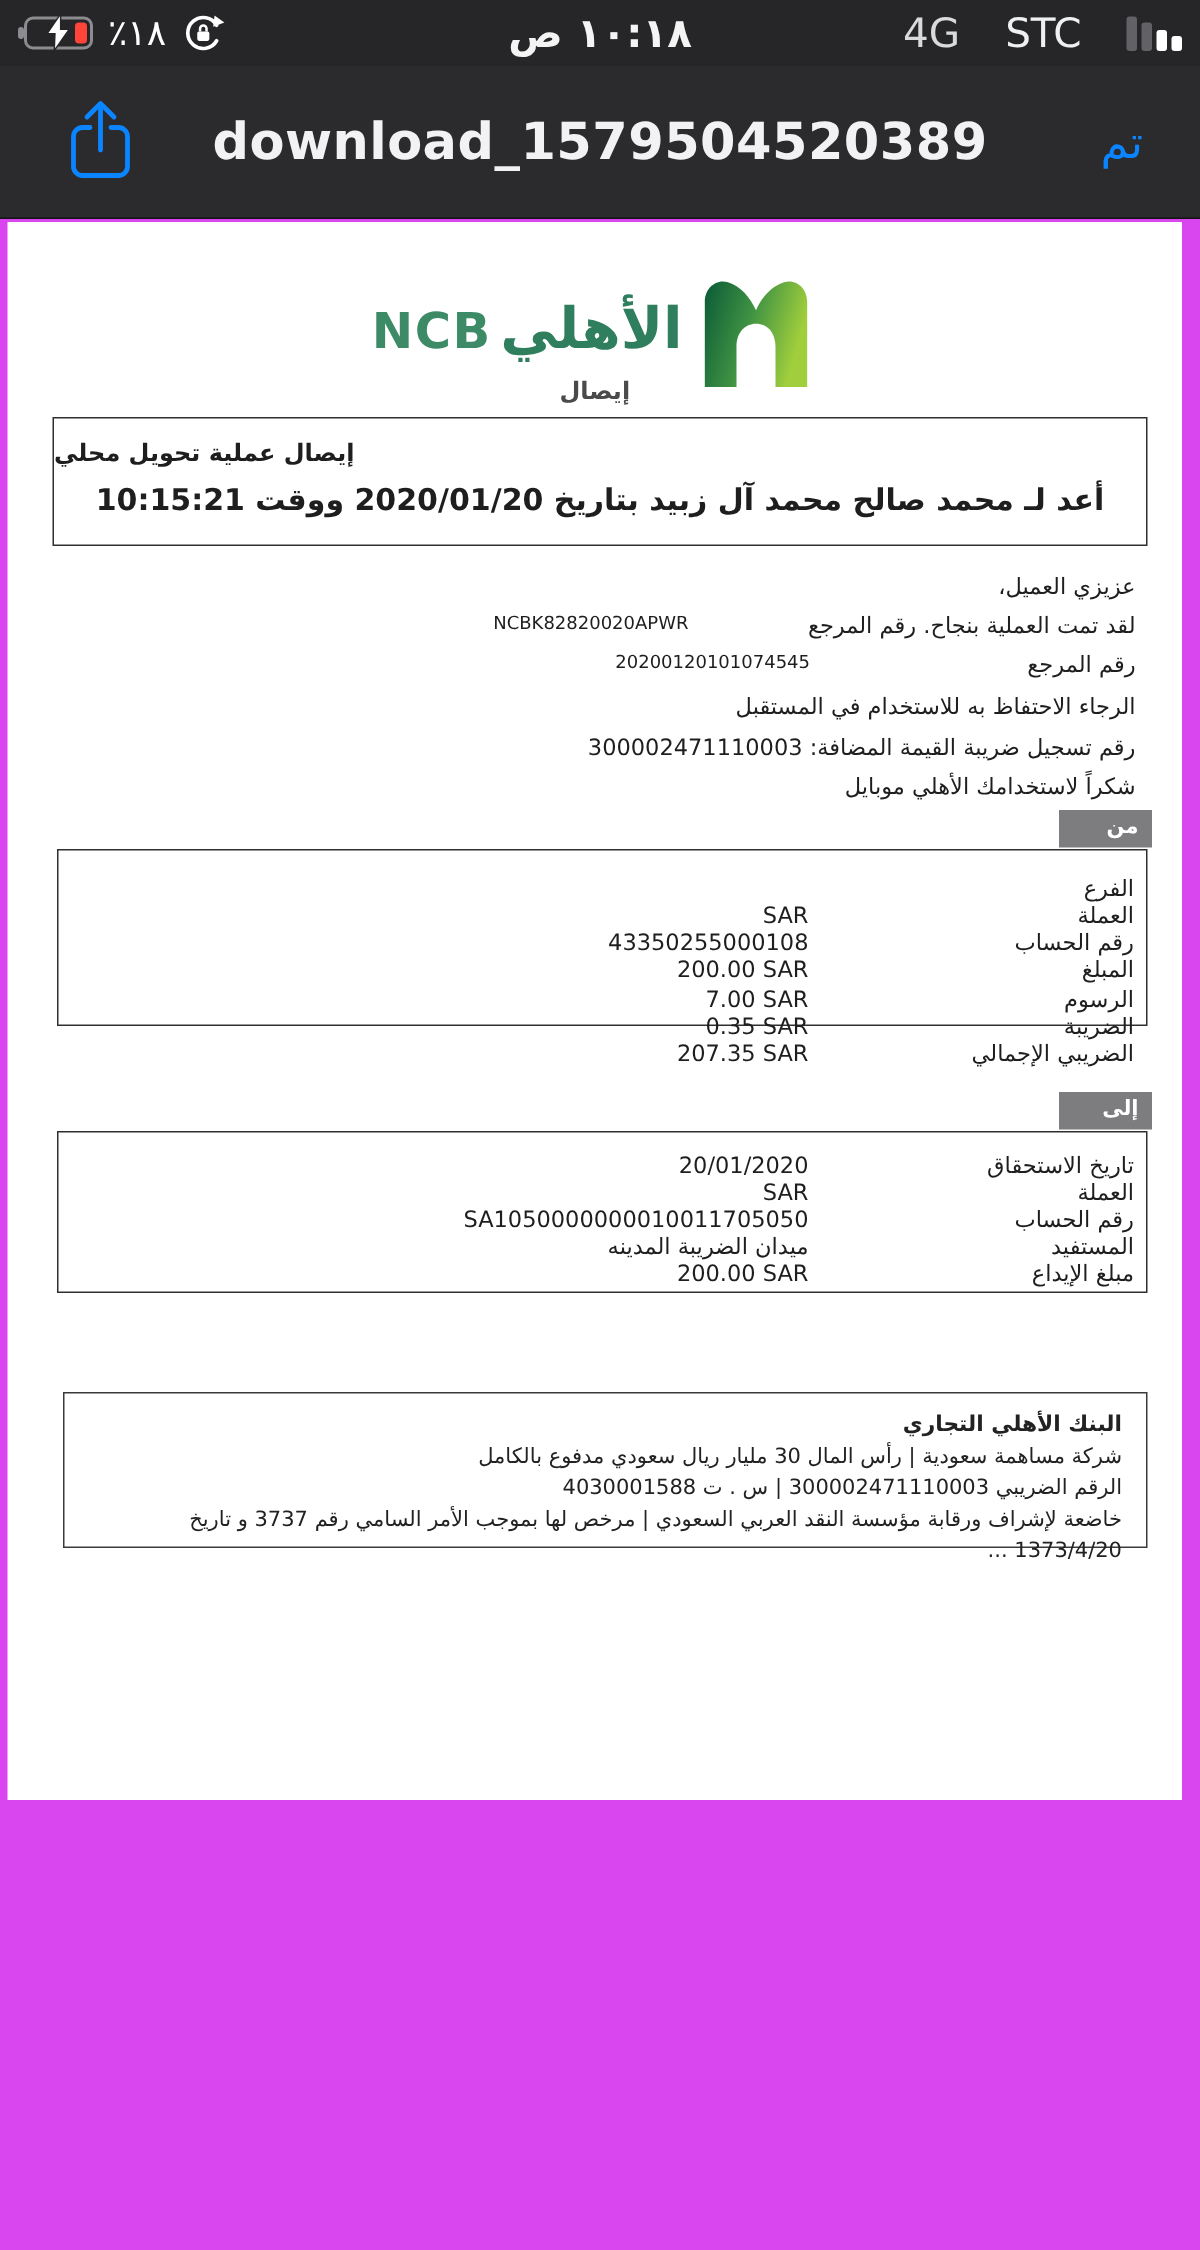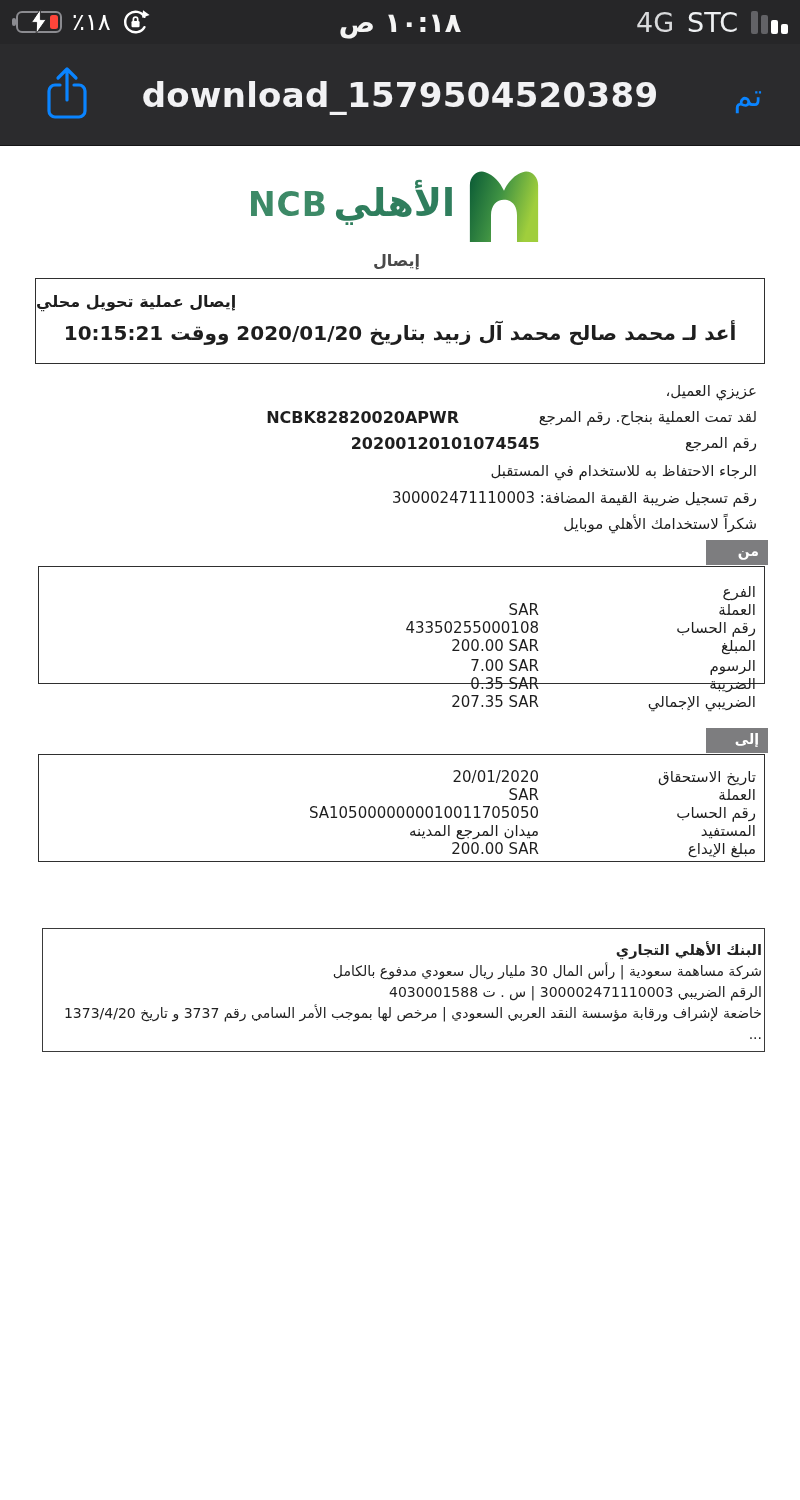--- a/index.html
+++ b/index.html
@@ -1,79 +1,79 @@
 <!DOCTYPE html>
 <html><head>
 <meta charset="utf-8">
 <style>
   * { margin:0; padding:0; box-sizing:border-box; }
   html,body { background:#000; }
   .screen {
     position:relative; width:800px; height:1500px; overflow:hidden;
-    background:#ffffff;
+    background:#d946ef;
     font-family:"DejaVu Sans","Liberation Sans",sans-serif;
   }
 
   
   .status-bar { position:absolute; top:0; left:0; right:0; height:44px; background:#262628; z-index:5; }
   .sb-left { position:absolute; left:16px; top:0; height:44px; display:flex; align-items:center; gap:10px; }
   .battery { position:relative; width:46px; height:22px; border:2px solid #8b8b90; border-radius:6px; }
   .battery-cap { position:absolute; left:-6px; top:5px; width:4px; height:8px; background:#8b8b90; border-radius:2px; }
   .battery-fill { position:absolute; top:2px; bottom:2px; right:2px; width:8px; background:#ff453a; border-radius:2.5px; }
   .bolt { position:absolute; left:50%; top:50%; transform:translate(-50%,-52%); }
   .sb-pct { color:#fff; font-size:24px; direction:ltr; }
   .sb-time { position:absolute; left:0; right:0; top:0; height:44px; display:flex; align-items:center; justify-content:center;
              color:#f4f4f4; font-size:27px; font-weight:600; direction:rtl; pointer-events:none; }
-  .sb-right { position:absolute; right:12px; top:0; height:44px; display:flex; align-items:center; gap:13px;
+  .sb-right { position:absolute; right:12px; top:0; height:44px; display:flex; align-items:center; gap:30px;
               color:#eef0f2; font-size:27px; }
   .net-4g { color:#d9dadc; }
   .bars { display:flex; align-items:flex-end; gap:3px; height:24px; }
   .bar { width:7px; border-radius:2px; }
   .b1 { height:23px; background:#626266; }
   .b2 { height:19px; background:#626266; }
   .b3 { height:14px; background:#fff; }
   .b4 { height:10px; background:#fff; }
 
   
   .nav-bar { position:absolute; top:44px; left:0; right:0; height:102px; background:#2b2b2d; border-bottom:1px solid #151517; z-index:5; }
   .share-btn { position:absolute; left:44px; top:20px; width:46px; height:60px; cursor:pointer; background:none; border:none; }
   .nav-title { position:absolute; left:0; right:0; top:0; height:102px; display:flex; align-items:center; justify-content:center;
                color:#f2f2f4; font-size:34px; font-weight:600; letter-spacing:.3px; pointer-events:none; }
   .done-btn { position:absolute; right:38px; top:0; height:102px; display:flex; align-items:center;
               color:#0a84ff; font-size:30px; direction:rtl; background:none; border:none; cursor:pointer; }
 
   
   .page { position:absolute; top:148px; left:5px; width:783px; height:1052px; background:#fff; color:#1e1e1e; }
 
-  .logo-row { position:absolute; top:16px; left:0; right:0; display:flex; justify-content:center; align-items:center;
+  .logo-row { position:absolute; top:32px; left:0; right:0; display:flex; justify-content:center; align-items:center;
               gap:8px; direction:rtl; }
   .ncb-text { direction:rtl; font-weight:bold; white-space:nowrap; }
   .ncb-ar { font-size:38px; color:#2f7e5d; }
   .ncb-en { font-size:33px; color:#3d8a67; letter-spacing:1px; }
   .logo-sub { position:absolute; top:103px; left:0; right:0; text-align:center; font-size:16px; font-weight:bold; color:#4a4a4a; }
 
   .hdr-box { position:absolute; top:130px; left:30px; right:23px; height:86px; border:1px solid #2f2f2f; direction:rtl; }
   .hdr-line1 { margin-top:13px; text-align:left; font-weight:bold; font-size:16px; }
   .hdr-line2 { margin-top:10px; text-align:center; font-weight:bold; font-size:20px; }
 
   .info-line { position:absolute; left:0; right:0; height:20px; direction:rtl; font-size:15px; }
   .info-lbl { position:absolute; right:31px; white-space:nowrap; }
-  .info-val { position:absolute; font-weight:bold; direction:ltr; font-size:16px; white-space:nowrap; }
+  .info-val { position:absolute; font-weight:normal; direction:ltr; font-size:12px; white-space:nowrap; }
   .iv-1 { right:329px; }
   .iv-2 { right:248px; }
 
   .tab { position:absolute; right:20px; width:62px; height:25px; background:#7d7d7f; color:#fff; font-size:14px;
          font-weight:bold; direction:rtl; text-align:right; padding:3px 9px 0 0; z-index:2; }
   .dbox { position:absolute; left:33px; right:23px; border:1px solid #2f2f2f; background:#fff; }
   .brow { position:absolute; left:0; right:0; height:18px; direction:rtl; font-size:15px; }
   .brow .lbl { position:absolute; right:8px; white-space:nowrap; }
   .brow .val { position:absolute; right:225px; direction:ltr; white-space:nowrap; }
 
-  .footer-box { position:absolute; top:780px; left:37px; right:23px; height:124px; border:1px solid #3a3a3a;
-                padding:11px 2px 0 12px; direction:rtl; font-size:14px; line-height:21px; color:#222; }
+  .footer-box { position:absolute; top:780px; left:37px; right:23px; height:104px; border:1px solid #3a3a3a;
+                padding:11px 16px 0 12px; direction:rtl; font-size:14px; line-height:21px; color:#222; }
   .fb-title { font-weight:bold; font-size:14.5px; }
 </style>
 </head>
 <body>
 
 <div class="screen">
 
   <div class="status-bar">
     <div class="sb-left">
       <div class="battery">
@@ -202,21 +202,21 @@
       <div class="brow" style="top:31px">
         <span class="lbl">العملة</span>
         <span class="val">SAR</span>
       </div>
       <div class="brow" style="top:49px">
         <span class="lbl">رقم الحساب</span>
         <span class="val">SA1050000000010011705050</span>
       </div>
       <div class="brow" style="top:67px">
         <span class="lbl">المستفيد</span>
-        <span class="val" style="direction:rtl">ميدان المرجع المدينه</span>
+        <span class="val" style="direction:rtl">ميدان الضريبة المدينه</span>
       </div>
       <div class="brow" style="top:85px">
         <span class="lbl">مبلغ الإيداع</span>
         <span class="val">200.00 SAR</span>
       </div>
     </div>
 
     <div class="footer-box">
       <div class="fb-title">البنك الأهلي التجاري</div>
       <div>شركة مساهمة سعودية | رأس المال 30 مليار ريال سعودي مدفوع بالكامل</div>

